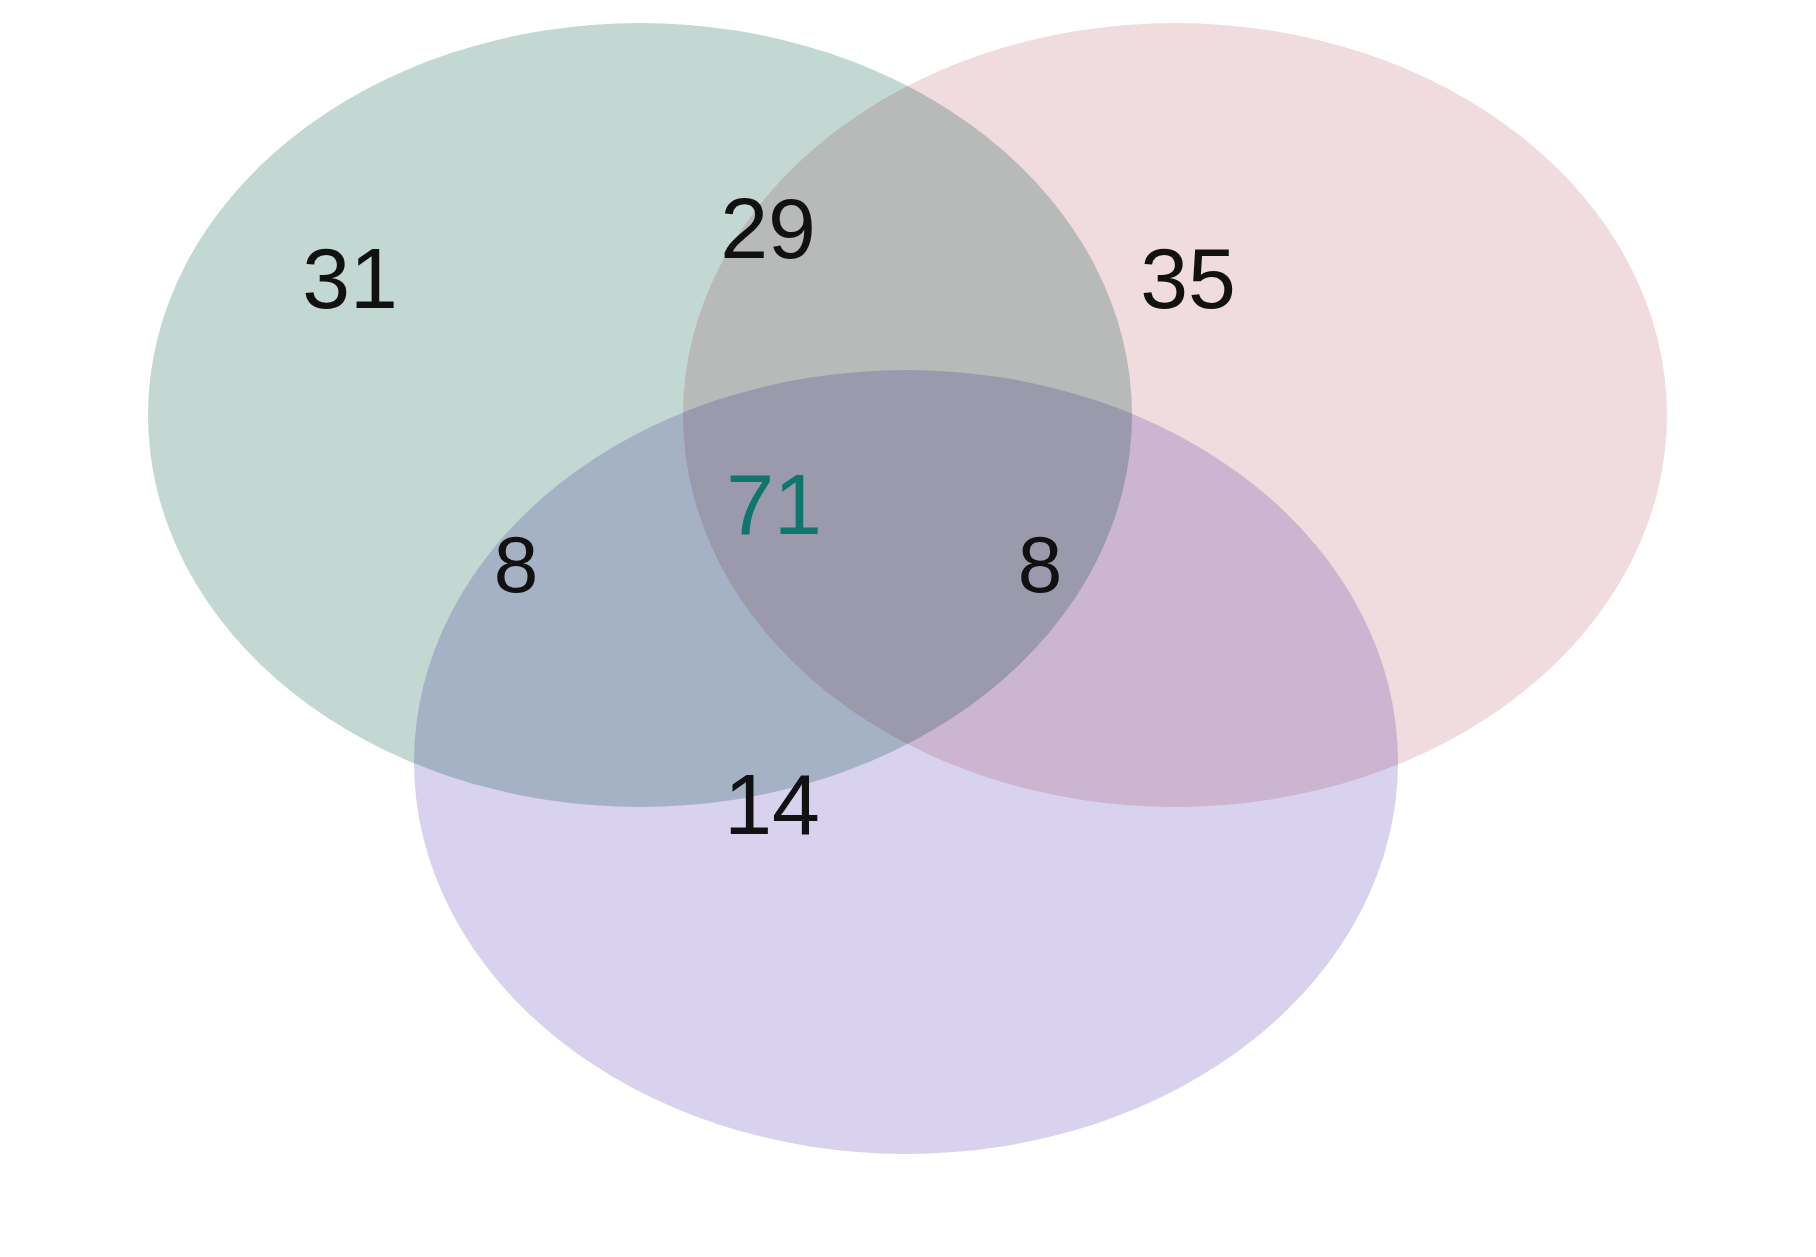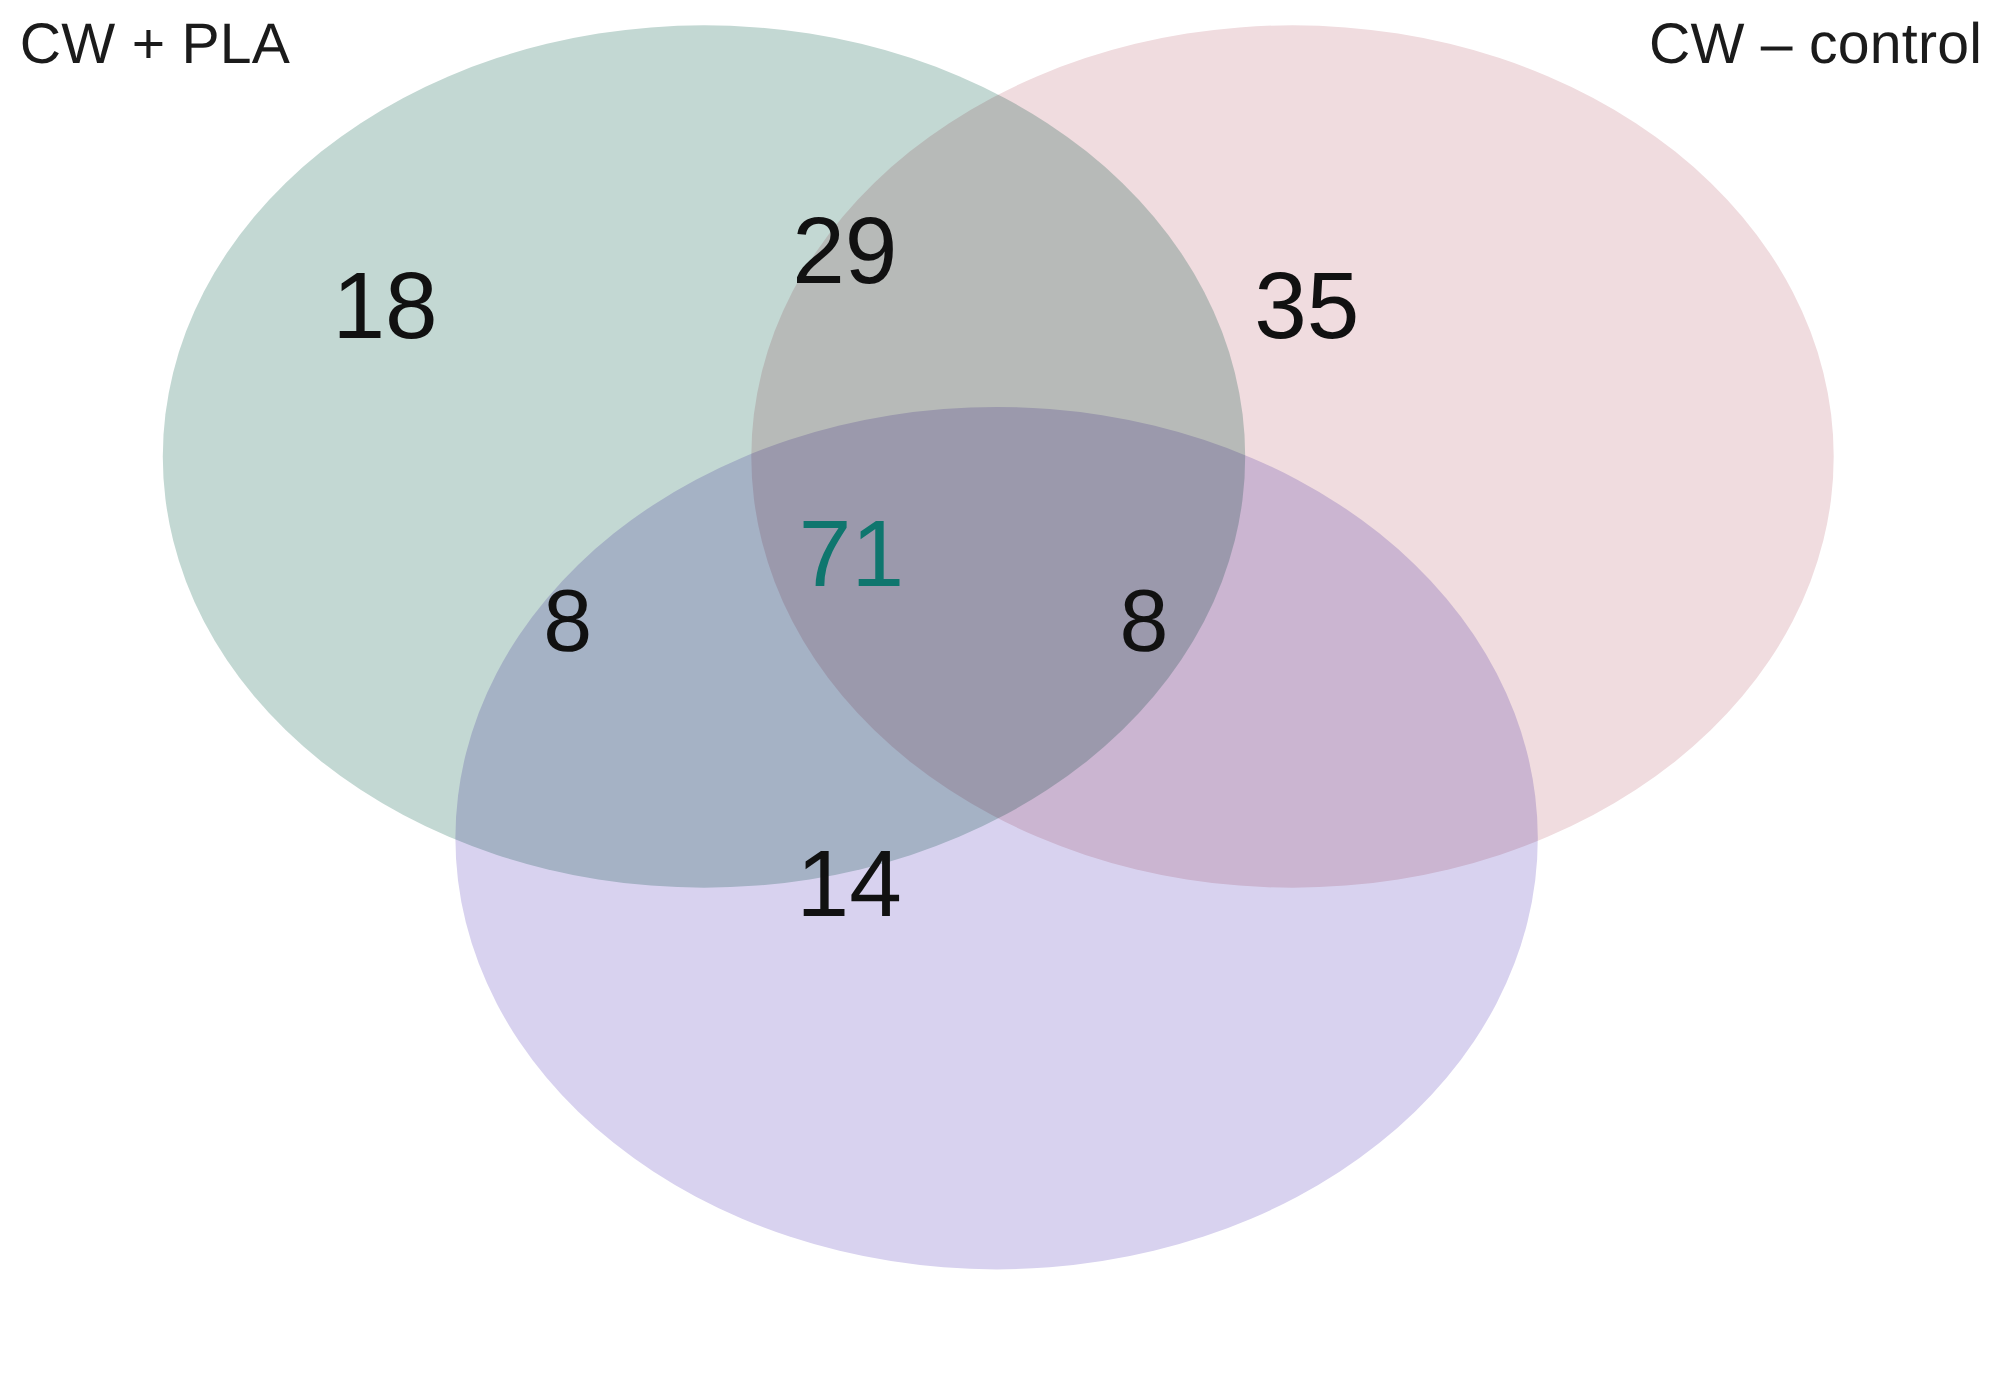--- a/index.html
+++ b/index.html
@@ -62,26 +62,24 @@
 <div id="venn-figure" style="background: rgb(255, 255, 255);">
 
   <svg id="venn-canvas" viewBox="0 0 1816 1257" aria-hidden="true">
     <g style="mix-blend-mode: multiply;">
       <ellipse class="venn-ellipse" id="ell-0" style="mix-blend-mode: multiply;" cx="640" cy="415" rx="492" ry="392" fill="#c3d8d3"></ellipse>
       <ellipse class="venn-ellipse" id="ell-1" style="mix-blend-mode: multiply;" cx="1175" cy="415" rx="492" ry="392" fill="#f0dcdf"></ellipse>
       <ellipse class="venn-ellipse" id="ell-2" style="mix-blend-mode: multiply;" cx="906" cy="762" rx="492" ry="392" fill="#d8d2ef"></ellipse>
     </g>
   </svg>
 
-  <div class="set-label" id="label-left">CW + PLA</div>
-
-  <div class="set-label" id="label-right">CW – control</div>
 
 
-  <div class="region-count" id="count-A_only" style="left: 350px; top: 278px; color: rgb(17, 17, 17);">18</div>
+
+  <div class="region-count" id="count-A_only" style="left: 350px; top: 278px; color: rgb(17, 17, 17);">31</div>
   <div class="region-count" id="count-AB" style="left: 768px; top: 228px; color: rgb(17, 17, 17);">29</div>
   <div class="region-count" id="count-B_only" style="left: 1188px; top: 278px; color: rgb(17, 17, 17);">35</div>
   <div class="region-count" id="count-ABC" style="left: 774px; top: 460px; color: #0f766e; margin-top: 44px;">71</div>
   <div class="region-count small" id="count-AC" style="left: 516px; top: 565px; color: rgb(17, 17, 17);">8</div>
   <div class="region-count small" id="count-BC" style="left: 1040px; top: 565px; color: rgb(17, 17, 17);">8</div>
   <div class="region-count" id="count-C_only" style="left: 772px; top: 804px; color: rgb(17, 17, 17);">14</div>
 
 </div>
 
 </body></html>

